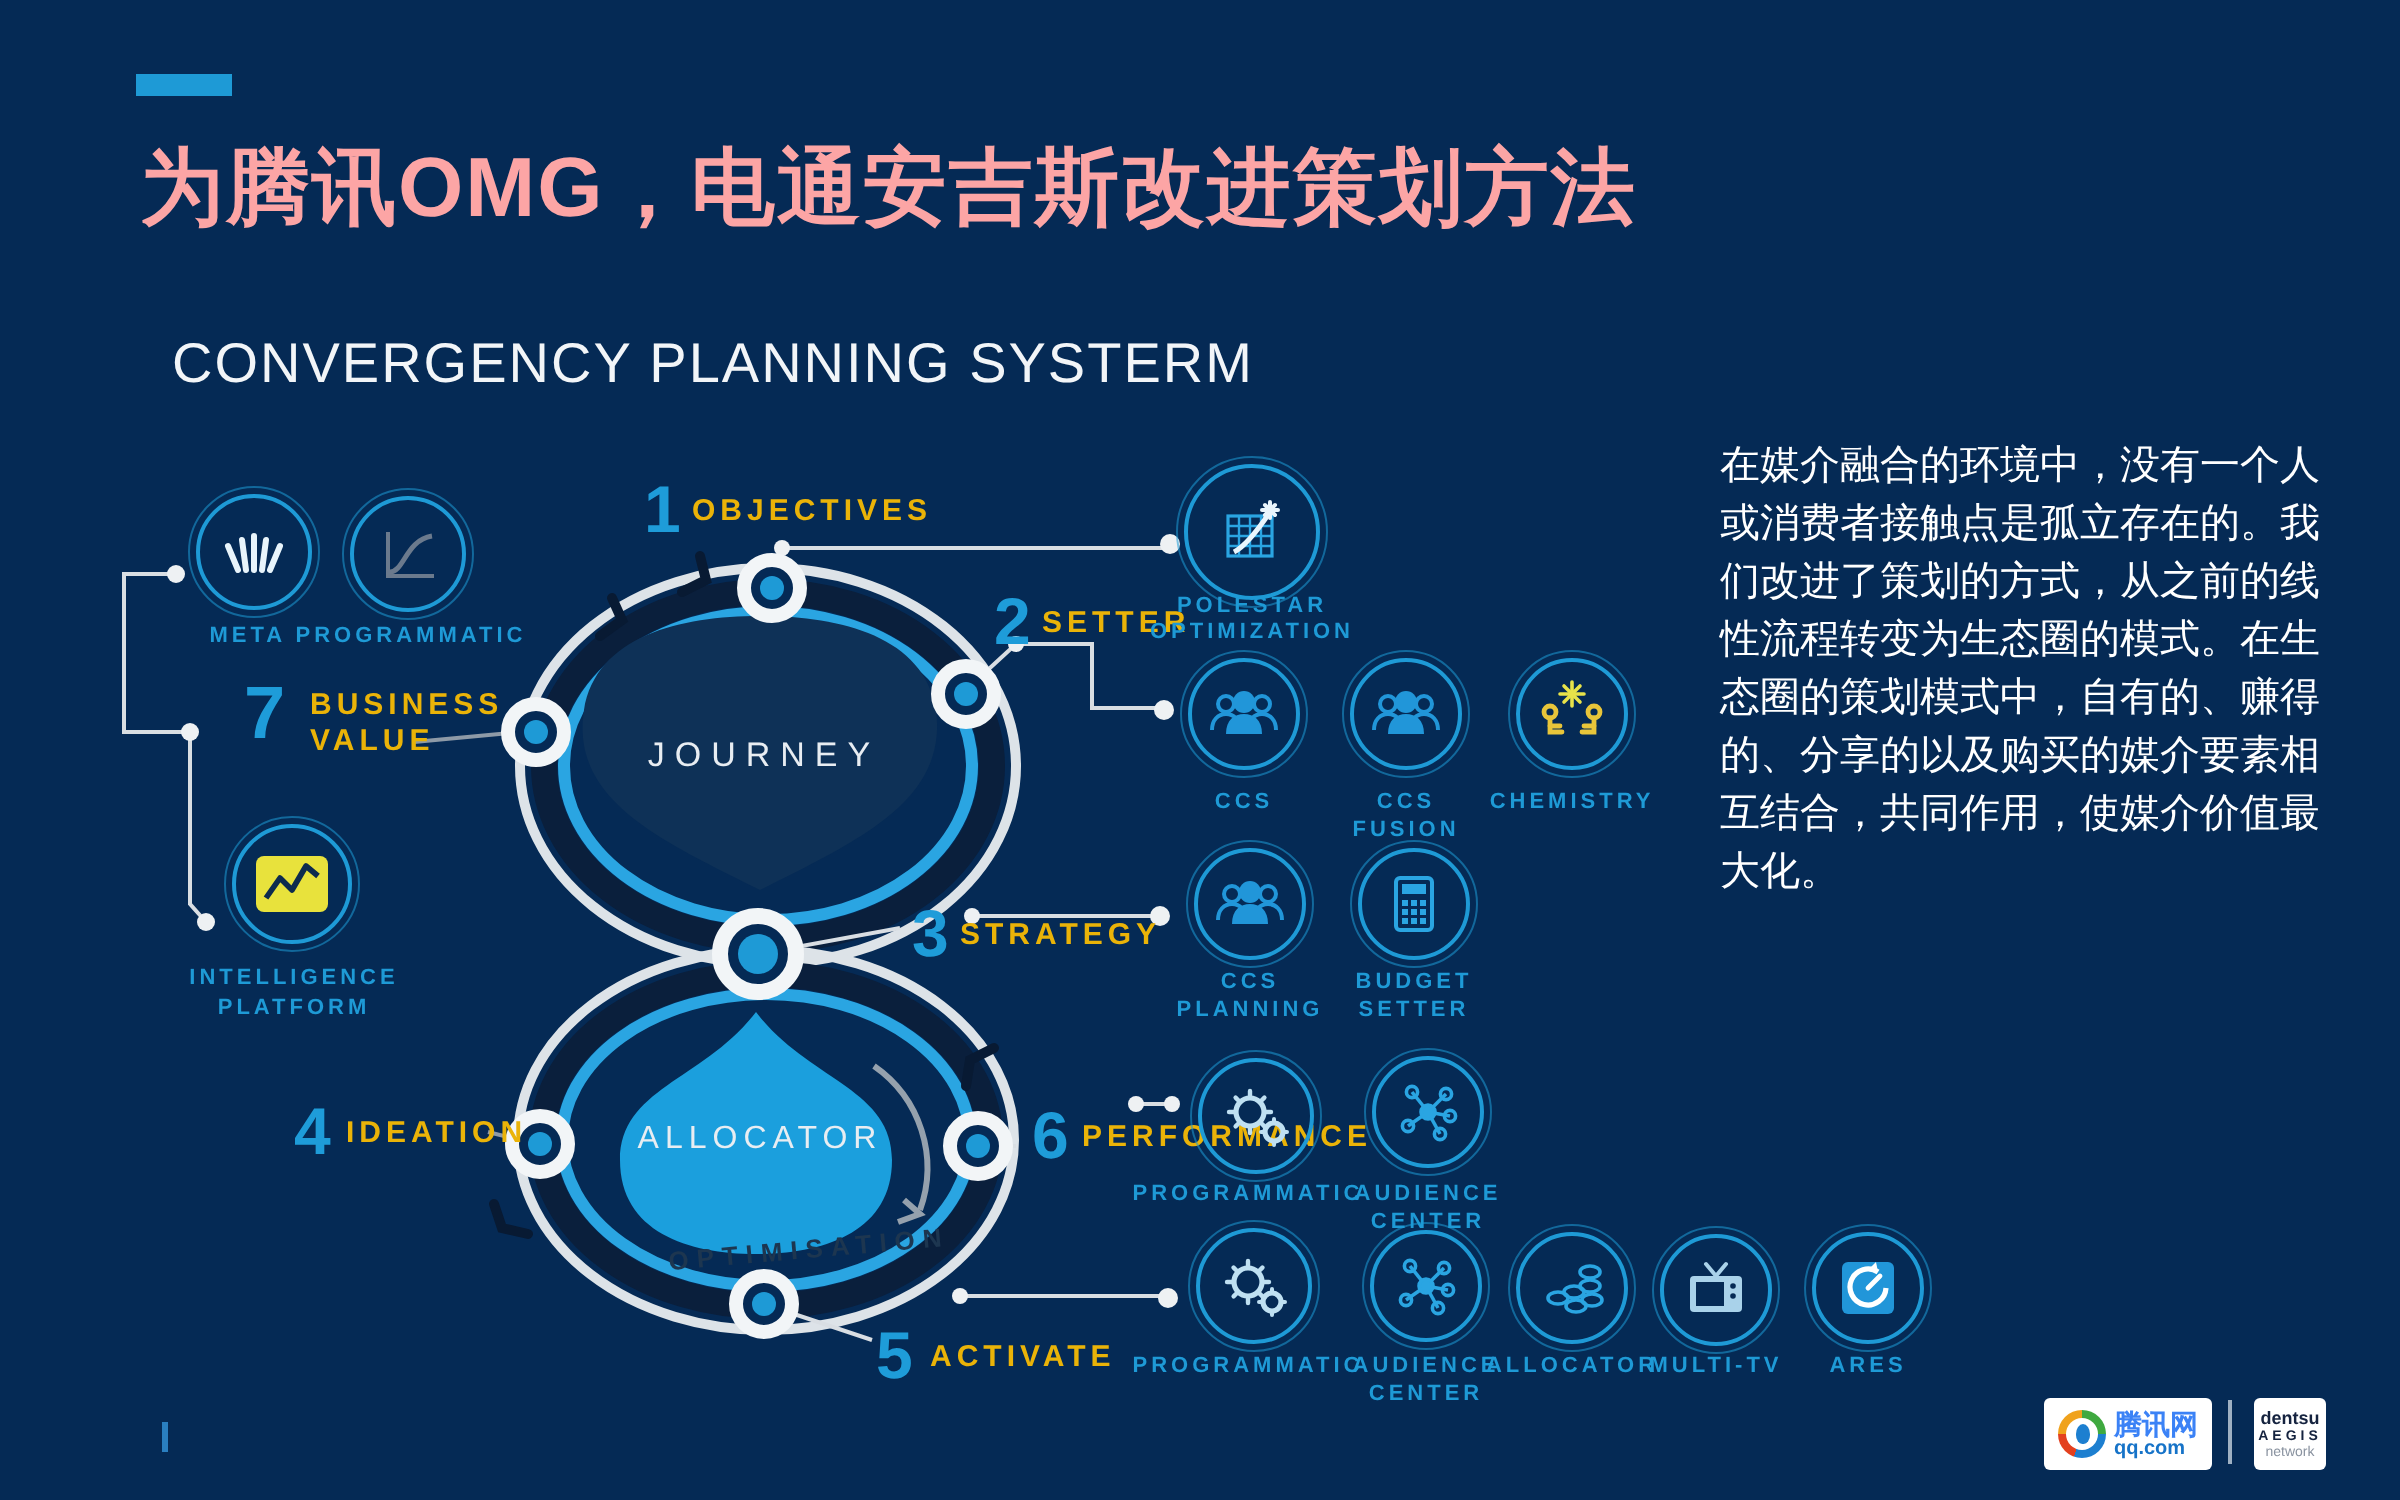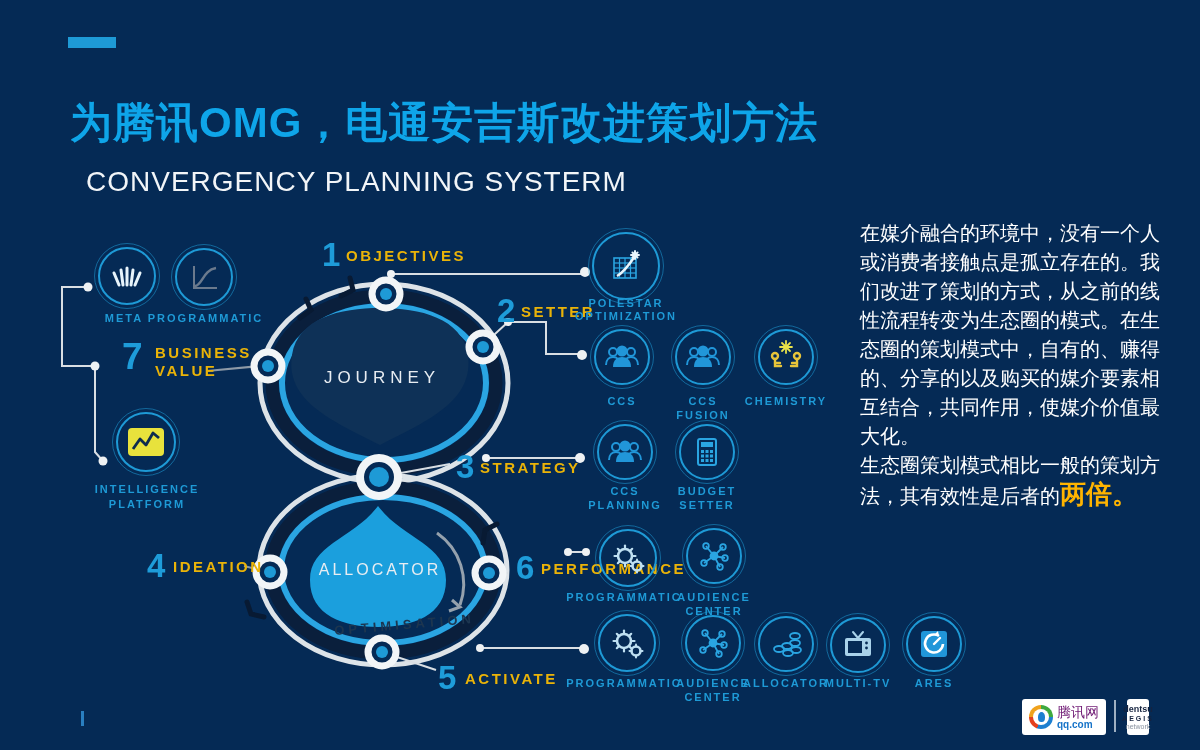--- a/index.html
+++ b/index.html
@@ -4,21 +4,21 @@
 <style>
   html,body{margin:0;padding:0;}
   body{
     width:1200px;height:750px;position:relative;overflow:hidden;
     background:#052a55;
     font-family:"Liberation Sans","DejaVu Sans",sans-serif;
   }
   .abs{position:absolute;}
   
   .accent-dash{left:68px;top:37px;width:48px;height:11px;background:#1e9ad6;}
-  .title{left:70px;top:66px;color:#0ea5e9;font-size:42px;font-weight:bold;letter-spacing:1px;white-space:nowrap;margin-top:29px;}
+  .title{left:70px;top:66px;color:#fca5a5;font-size:42px;font-weight:bold;letter-spacing:1px;white-space:nowrap;}
   .subtitle{left:86px;top:166px;color:#f2f5f8;font-size:28px;font-weight:400;letter-spacing:1px;white-space:nowrap;}
   
   svg.fig{left:0;top:0;width:1200px;height:750px;}
   .loop-word{color:#e8edf2;letter-spacing:5px;font-size:17px;transform:translateX(-50%);white-space:nowrap;}
   .ghost{color:#eab308;font-size:15px;font-weight:bold;letter-spacing:2.5px;white-space:nowrap;}
   .ghost.curve{font-size:13px;letter-spacing:4px;transform:rotate(-5deg);color:#1d3650;}
   .step-num{color:#1e9cd9;font-size:33px;font-weight:bold;line-height:1;}
   
   .tool-circle{
     position:absolute;border:2px solid #1e9ad6;border-radius:50%;
@@ -38,24 +38,24 @@
   .hl{color:#ffb400;font-weight:bold;font-size:26px;}
   
   .logo-box{background:#ffffff;border-radius:3px;display:flex;align-items:center;justify-content:center;}
   .tencent-box{left:1022px;top:699px;width:84px;height:36px;gap:4px;}
   .tencent-ring{width:24px;height:24px;border-radius:50%;
     background:conic-gradient(#3fa93f 0 90deg,#1d7fd0 90deg 200deg,#e3401f 200deg 270deg,#f0a21c 270deg 360deg);
     position:relative;flex:0 0 auto;}
   .tencent-ring::after{content:"";position:absolute;left:4px;top:4px;width:16px;height:16px;border-radius:50%;background:#fff;}
   .tencent-ring::before{content:"";position:absolute;left:9px;top:7px;width:7px;height:10px;border-radius:50% 50% 45% 45%;background:#1d7fd0;z-index:1;}
   .tencent-text{display:flex;flex-direction:column;line-height:1;}
-  .tencent-name{color:#701a75;font-weight:normal;font-size:14px;}
+  .tencent-name{color:#3b82f6;font-weight:bold;font-size:14px;}
   .tencent-domain{color:#1673c8;font-weight:bold;font-size:10px;margin-top:1px;}
   .footer-divider{left:1114px;top:700px;width:2px;height:32px;background:#9fb0c2;}
-  .dentsu-box{left:1127px;top:699px;width:22px;height:36px;flex-direction:column;line-height:1;}
+  .dentsu-box{left:1127px;top:699px;width:36px;height:36px;flex-direction:column;line-height:1;}
   .dentsu-1{color:#15233f;font-weight:bold;font-size:9px;}
   .dentsu-2{color:#15233f;font-weight:bold;font-size:7px;letter-spacing:2px;margin-top:1px;}
   .dentsu-3{color:#8a93a0;font-size:7px;margin-top:1px;}
   .page-tick{left:81px;top:711px;width:3px;height:15px;background:#2a7fc0;}
 </style>
 </head>
 <body>
 
 <div class="abs accent-dash"></div>
 <div class="abs title">为腾讯OMG，电通安吉斯改进策划方法</div>
@@ -444,21 +444,20 @@
     <rect x="7" y="7" width="26" height="26" rx="3" fill="#2196d9"></rect>
     <path d="M25 12 A 9 9 0 1 0 29 20" fill="none" stroke="#ffffff" stroke-width="2.6"></path>
     <path d="M25 12 l-5 -1 l4 -4 Z" fill="#ffffff"></path>
     <line x1="20" y1="20" x2="26" y2="14" stroke="#ffffff" stroke-width="2.4" stroke-linecap="round"></line>
   </svg>
 </div>
 <div class="tool-label" style="left:934px;top:678px;">ARES</div>
 
 <div class="abs side-text">
   <p>在媒介融合的环境中，没有一个人或消费者接触点是孤立存在的。我们改进了策划的方式，从之前的线性流程转变为生态圈的模式。在生态圈的策划模式中，自有的、赚得的、分享的以及购买的媒介要素相互结合，共同作用，使媒介价值最大化。</p>
-  <p><span>生态圈策划模式相比一般的策划方法，其有效性是后者的</span><span class="hl">两倍。</span></p>
 </div>
 
 <div class="abs page-tick"></div>
 <div class="abs logo-box tencent-box">
   <div class="tencent-ring"></div>
   <div class="tencent-text">
     <span class="tencent-name">腾讯网</span>
     <span class="tencent-domain">qq.com</span>
   </div>
 </div>

